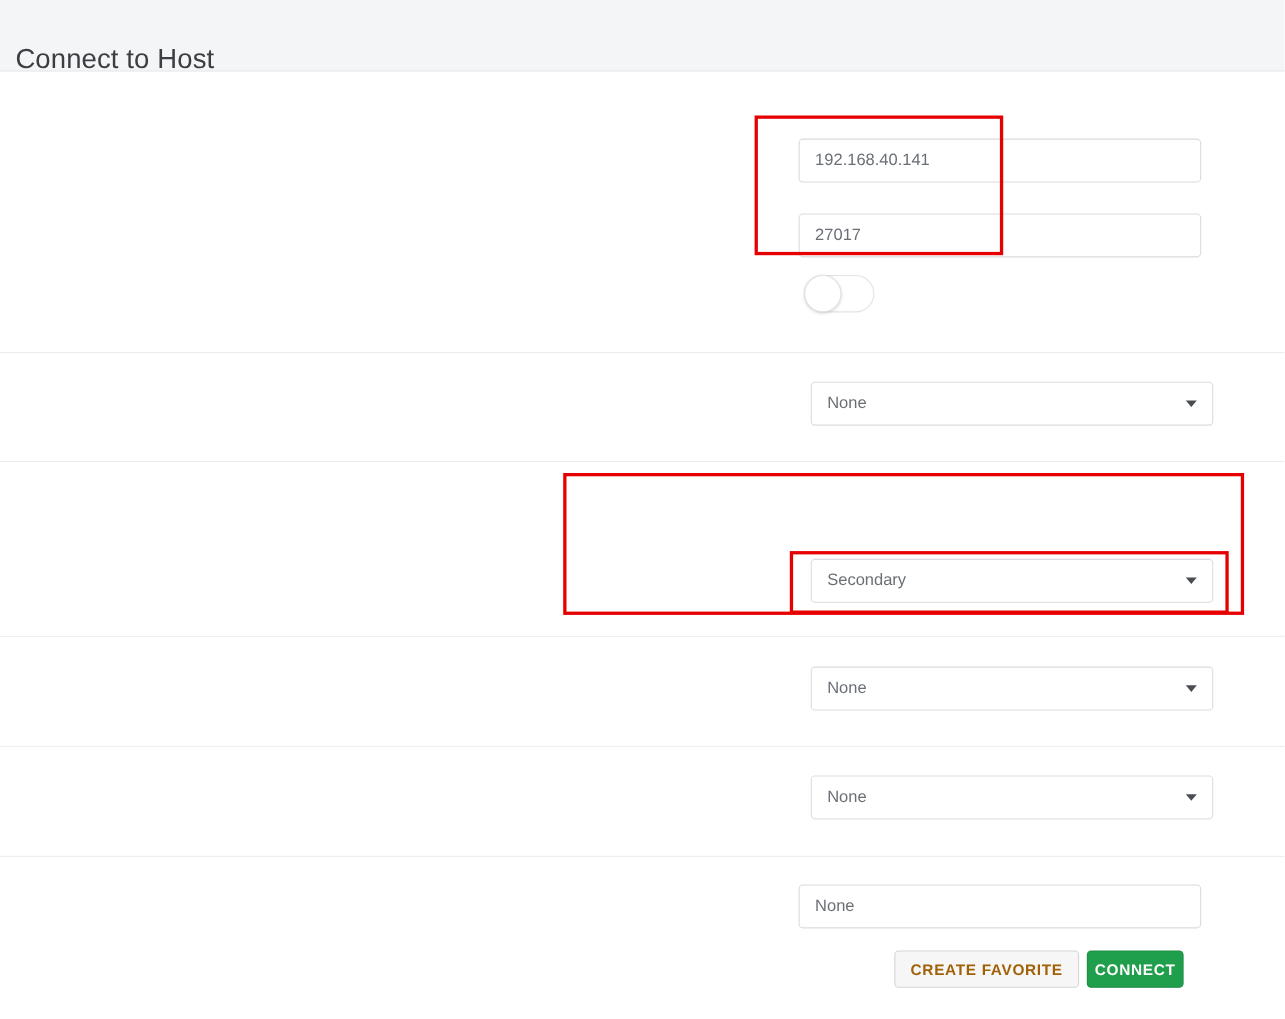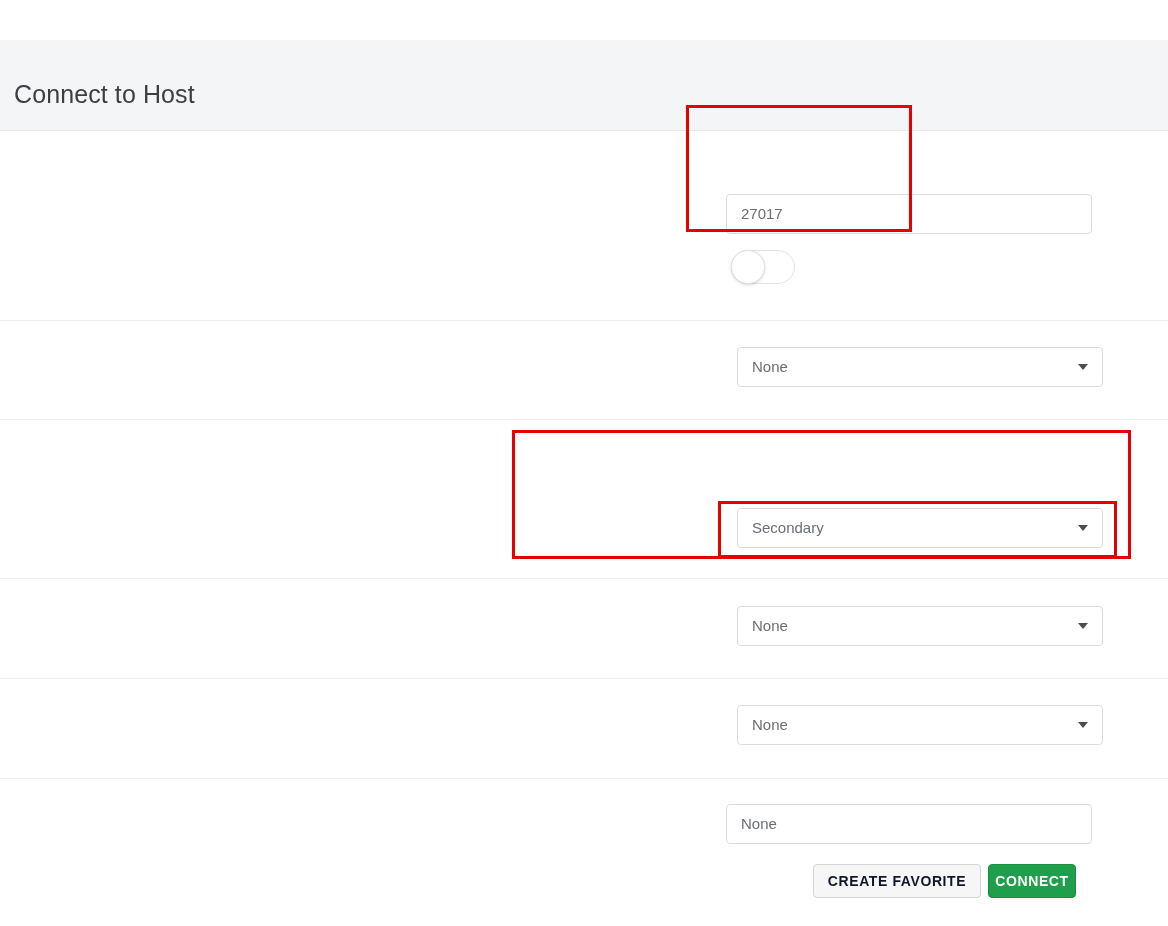--- a/index.html
+++ b/index.html
@@ -15,24 +15,23 @@
     height: 926px;
     background: #ffffff;
     overflow: hidden;
   }
 
   
   .header {
     position: absolute;
     left: 0; top: 0;
     width: 1168px;
-    height: 91px;
+    height: 65px;
     background: #f4f5f7;
     border-bottom: 1px solid #e6e8ea;
-    margin-top: 40px;
   }
   .header-title {
     position: absolute;
     left: 14px;
     top: 40px;
     font-size: 25px;
     color: #3b3f44;
     font-weight: 400;
     letter-spacing: 0.1px;
     white-space: nowrap;
@@ -133,21 +132,21 @@
     font-weight: bold;
     letter-spacing: 0.6px;
     line-height: 32px;
     text-align: center;
     cursor: pointer;
     white-space: nowrap;
   }
   .btn-secondary {
     background: #f6f6f6;
     border: 1px solid #d5d5d5;
-    color: #0f172a;
+    color: #a16207;
   }
   .btn-primary {
     border: 1px solid #1c8d43;
     color: #ffffff;
   }
 
   
   .annot {
     position: absolute;
     border: 3px solid #e60000;
@@ -161,20 +160,21 @@
 <div id="app">
 
   <div class="header">
     <div class="header-title">Connect to Host</div>
   </div>
 
   <div class="row" style="top:126px;">
     <div class="label-wrap">
       
     </div>
+    <div class="field" placeholder="Hostname">192.168.40.141</div>
   </div>
 
   <div class="row" style="top:194px;padding-left:38px;">
     <div class="label-wrap">
       
     </div>
     <div class="field" placeholder="Port">27017</div>
   </div>
 
   <div class="row" style="top:247px;">

